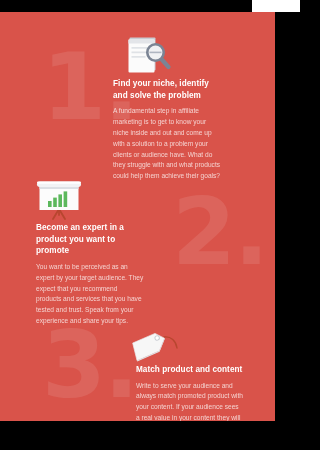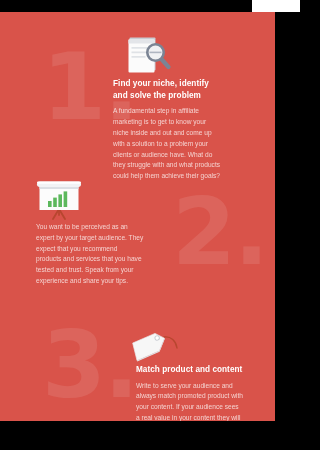--- a/index.html
+++ b/index.html
@@ -138,20 +138,21 @@
         <rect x="3" y="2.5" width="44" height="2.2" rx="1.1" fill="#ffffff"></rect>
 
         <rect x="14" y="22" width="3.6" height="6" fill="#5cb85c"></rect>
         <rect x="19.2" y="18.6" width="3.6" height="9.4" fill="#5cb85c"></rect>
         <rect x="24.4" y="15.4" width="3.6" height="12.6" fill="#5cb85c"></rect>
         <rect x="29.6" y="12.4" width="3.6" height="15.6" fill="#5cb85c"></rect>
       </svg>
     </div>
 
     <div class="block block-2">
+      <p class="heading">Become an expert in a product you want to promote</p>
       <p class="body-text">You want to be perceived as an expert by your target audience. They expect that you recommend products and services that you have tested and trust. Speak from your experience and share your tips.</p>
     </div>
 
     <div class="bignum bignum-3">3.</div>
 
     <div class="icon-wrap icon-tag">
       <svg viewBox="0 0 54 38" width="54" height="38" xmlns="http://www.w3.org/2000/svg">
 
         <path d="M36 9 C 43 8, 48 13, 49 20" fill="none" stroke="#b8462f" stroke-width="1.4" stroke-linecap="round"></path>
 

